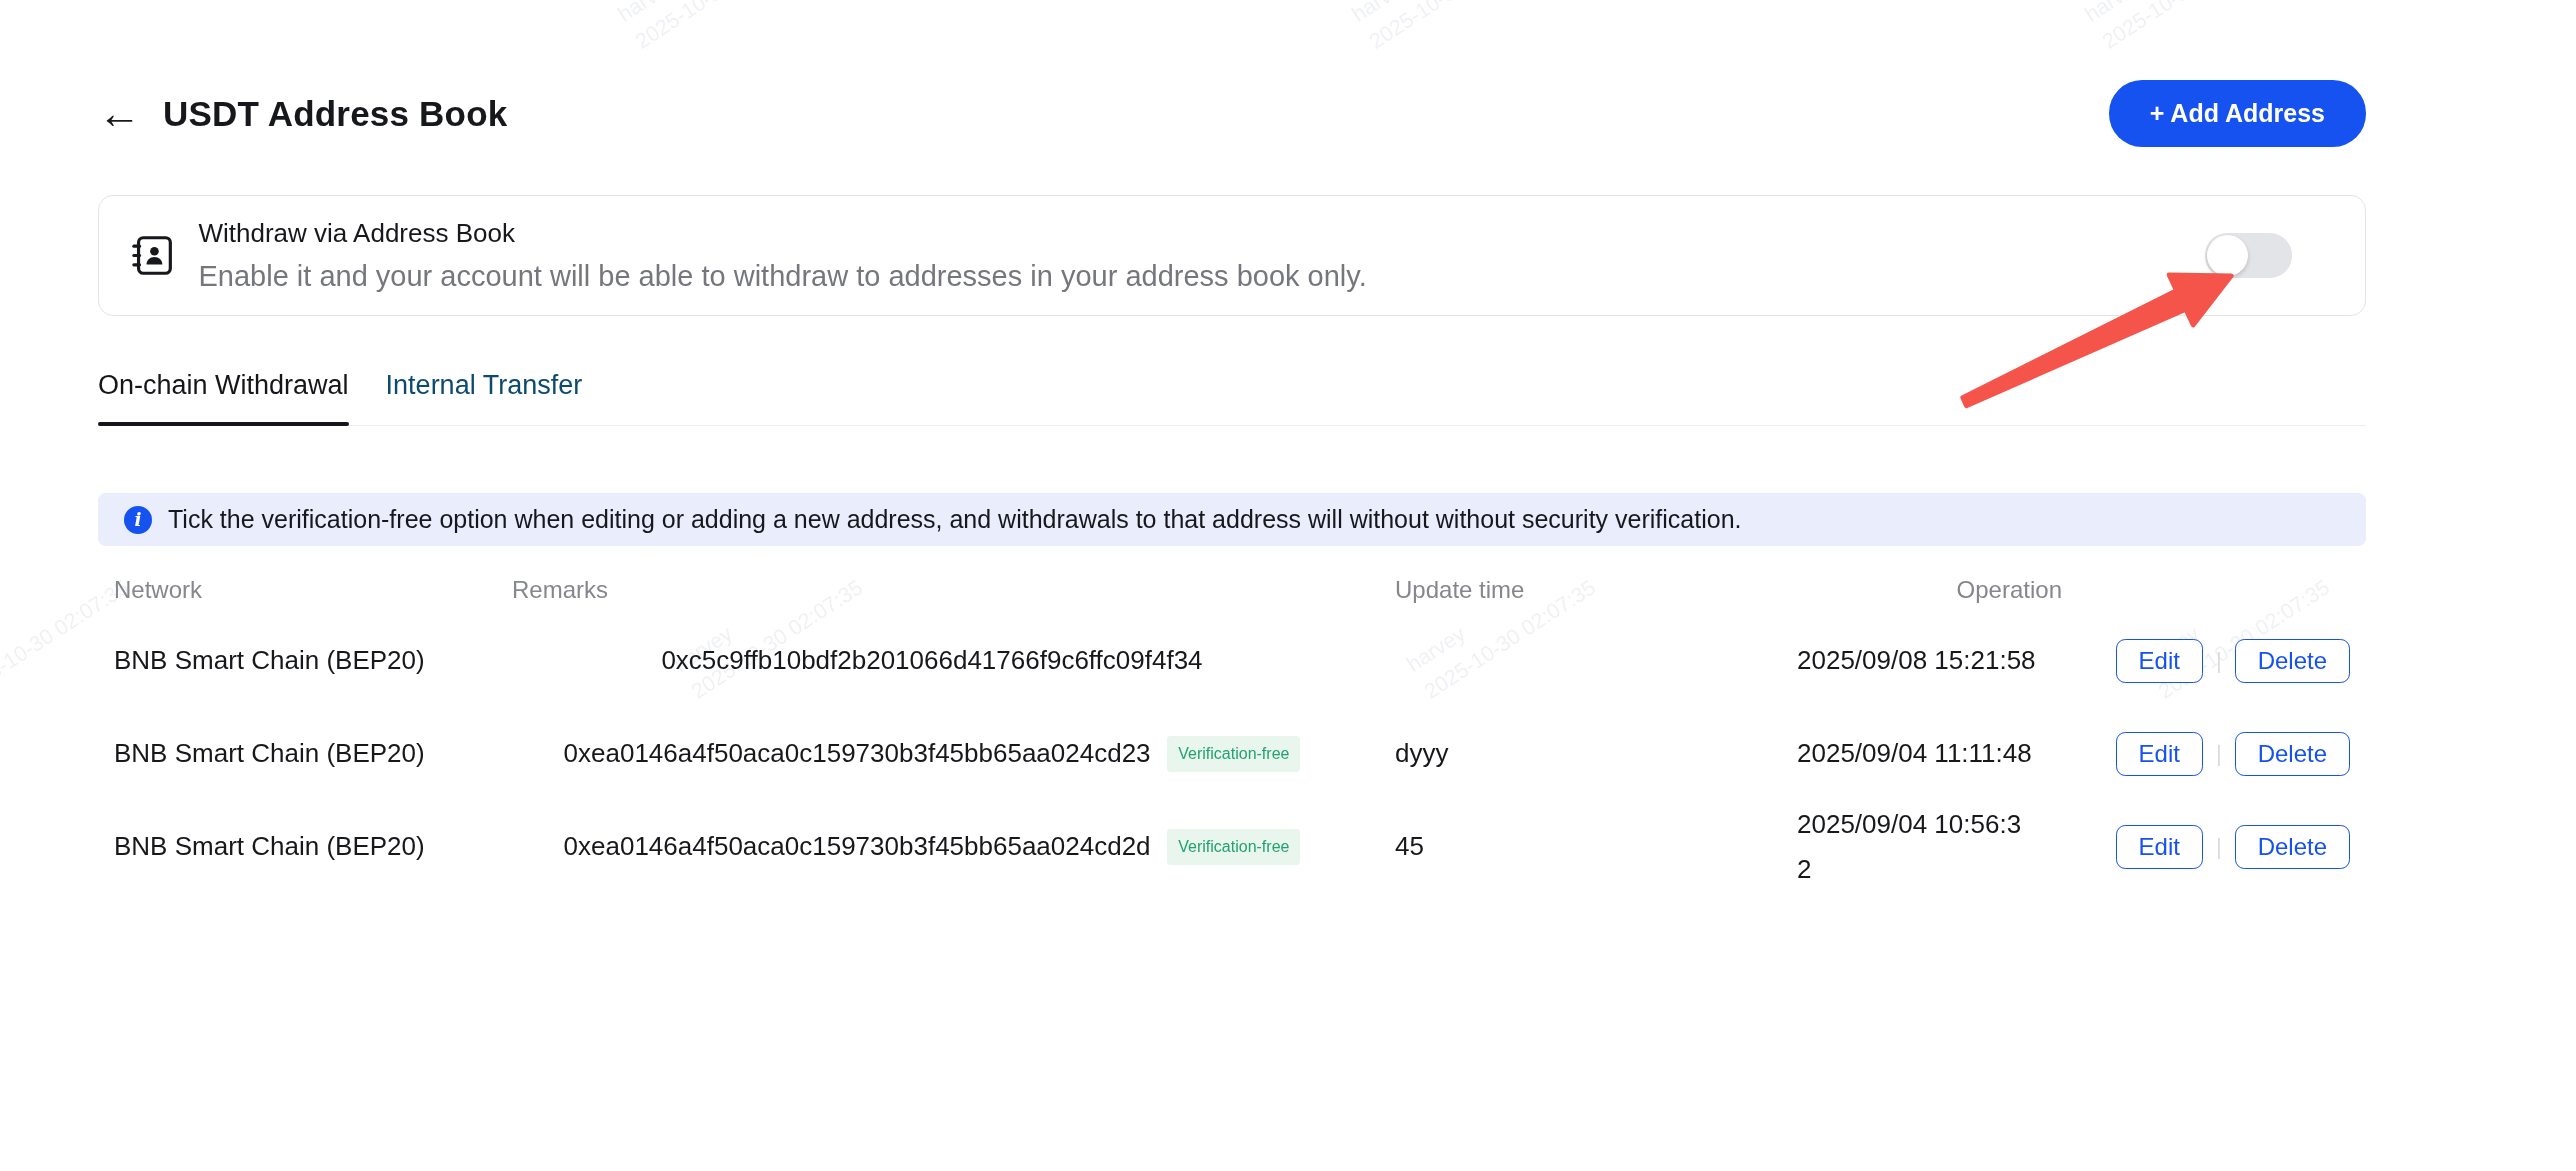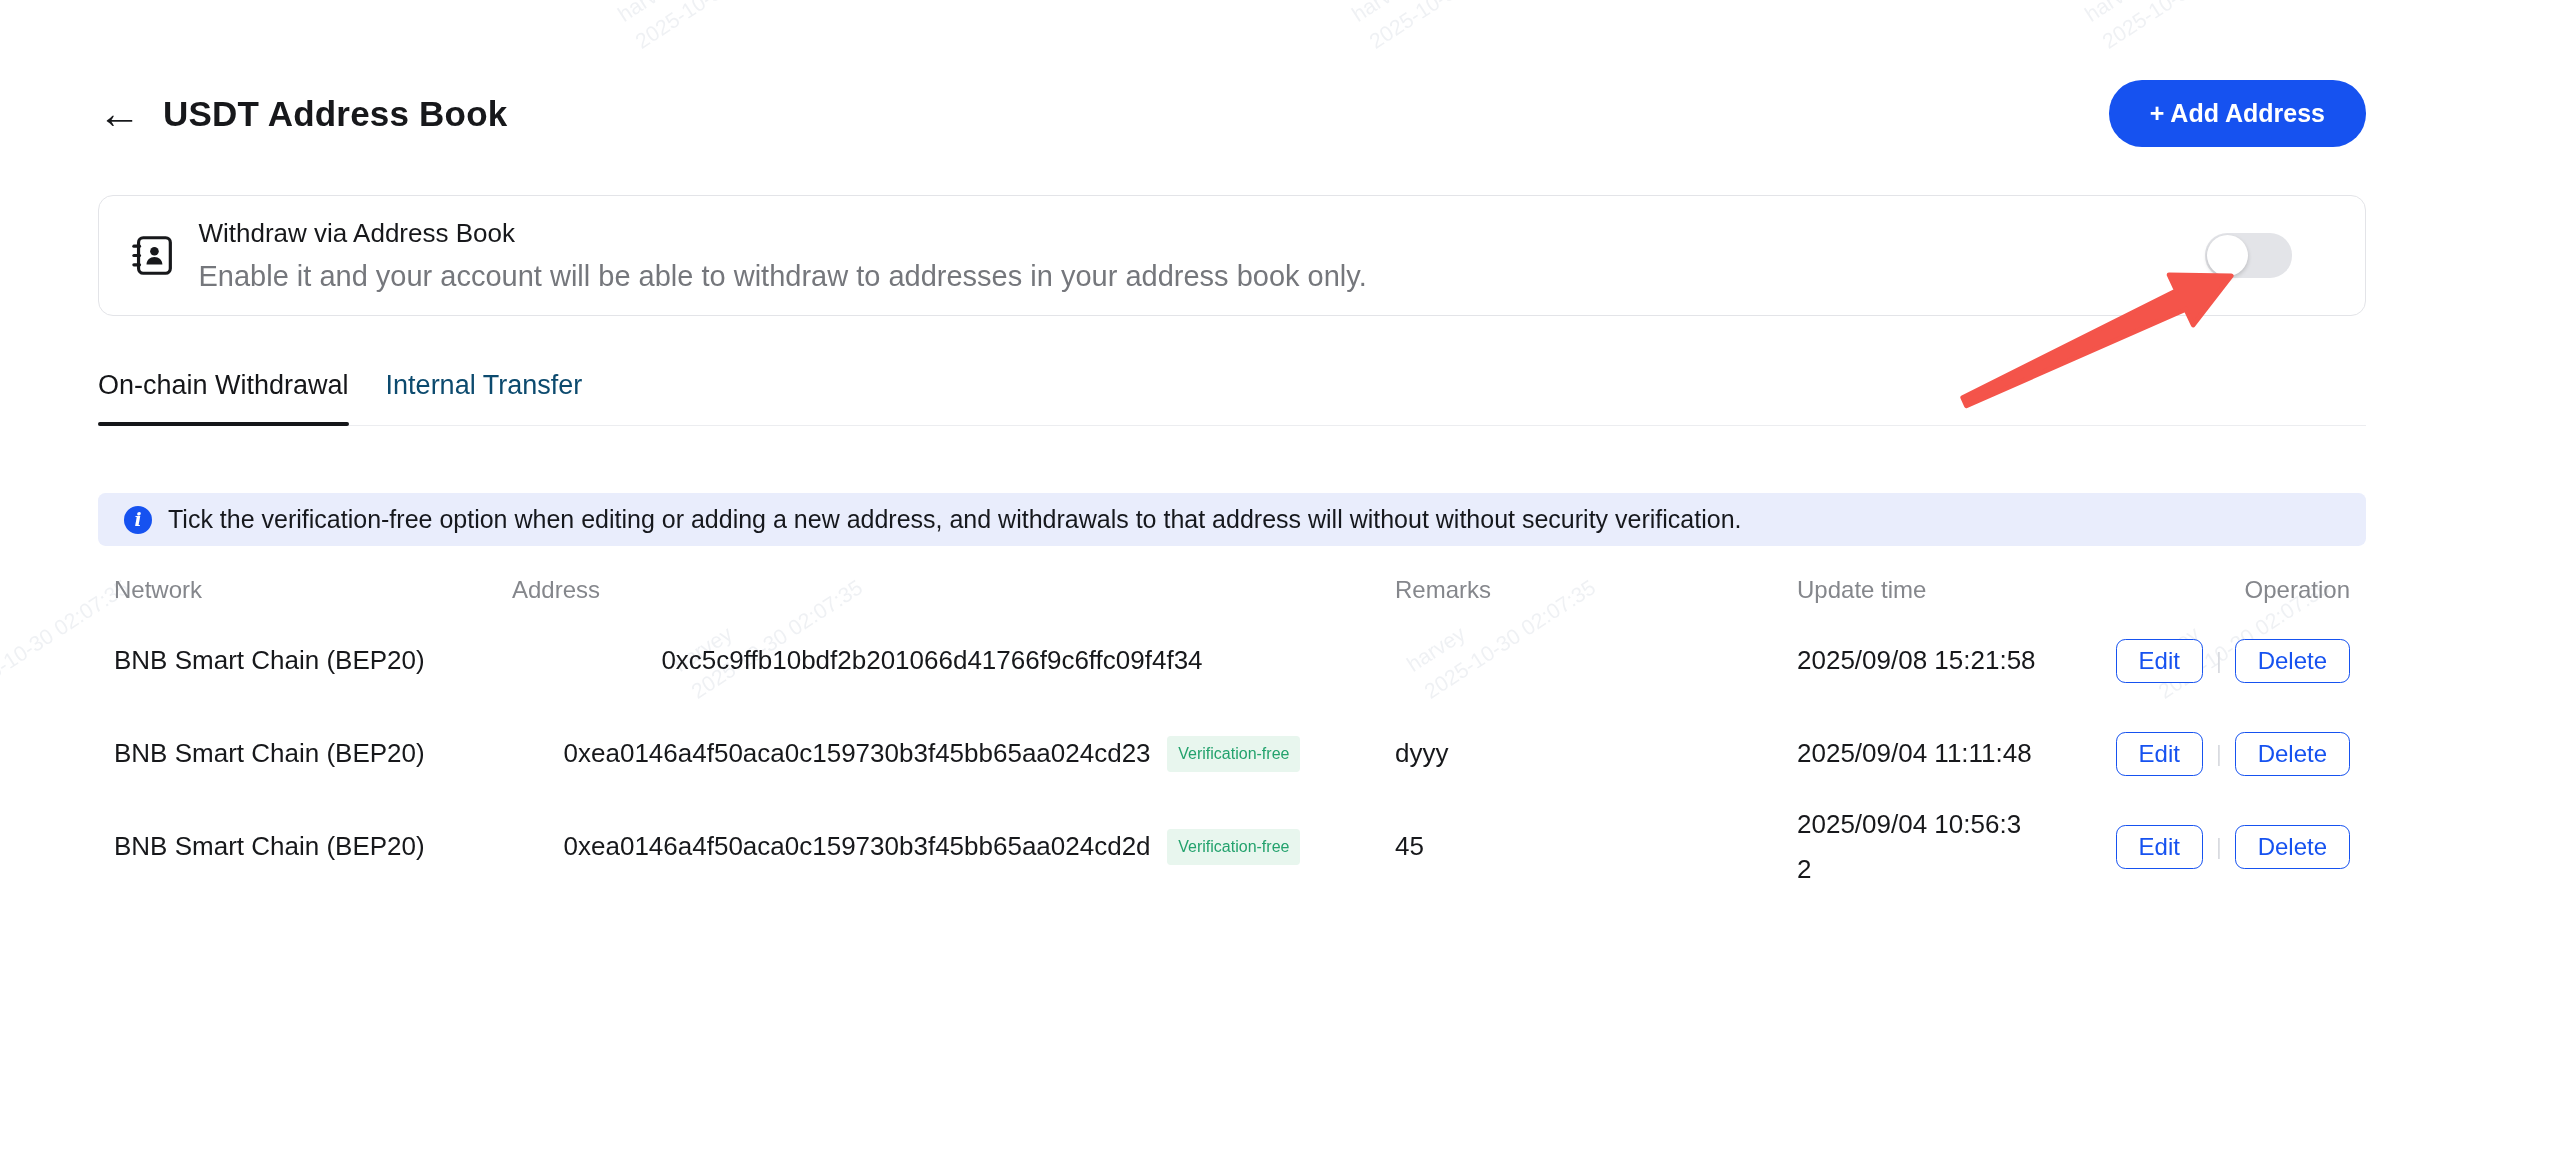--- a/index.html
+++ b/index.html
@@ -153,21 +153,20 @@
   </div>
 
   <div class="notice">
     <span class="info-icon">i</span>
     <span class="notice-text">Tick the verification-free option when editing or adding a new address, and withdrawals to that address will without without security verification.</span>
   </div>
 
   <div class="table">
     <div class="trow thead">
       <div class="pad-l">Network</div>
-      <div>Address</div>
       <div>Remarks</div>
       <div>Update time</div>
       <div class="col-op">Operation</div>
     </div>
     <div id="table-body">
   <div class="trow body-row">
     <div class="pad-l">BNB Smart Chain (BEP20)</div>
     <div class="cell-address">
       <span>0xc5c9ffb10bdf2b201066d41766f9c6ffc09f4f34</span>
 

